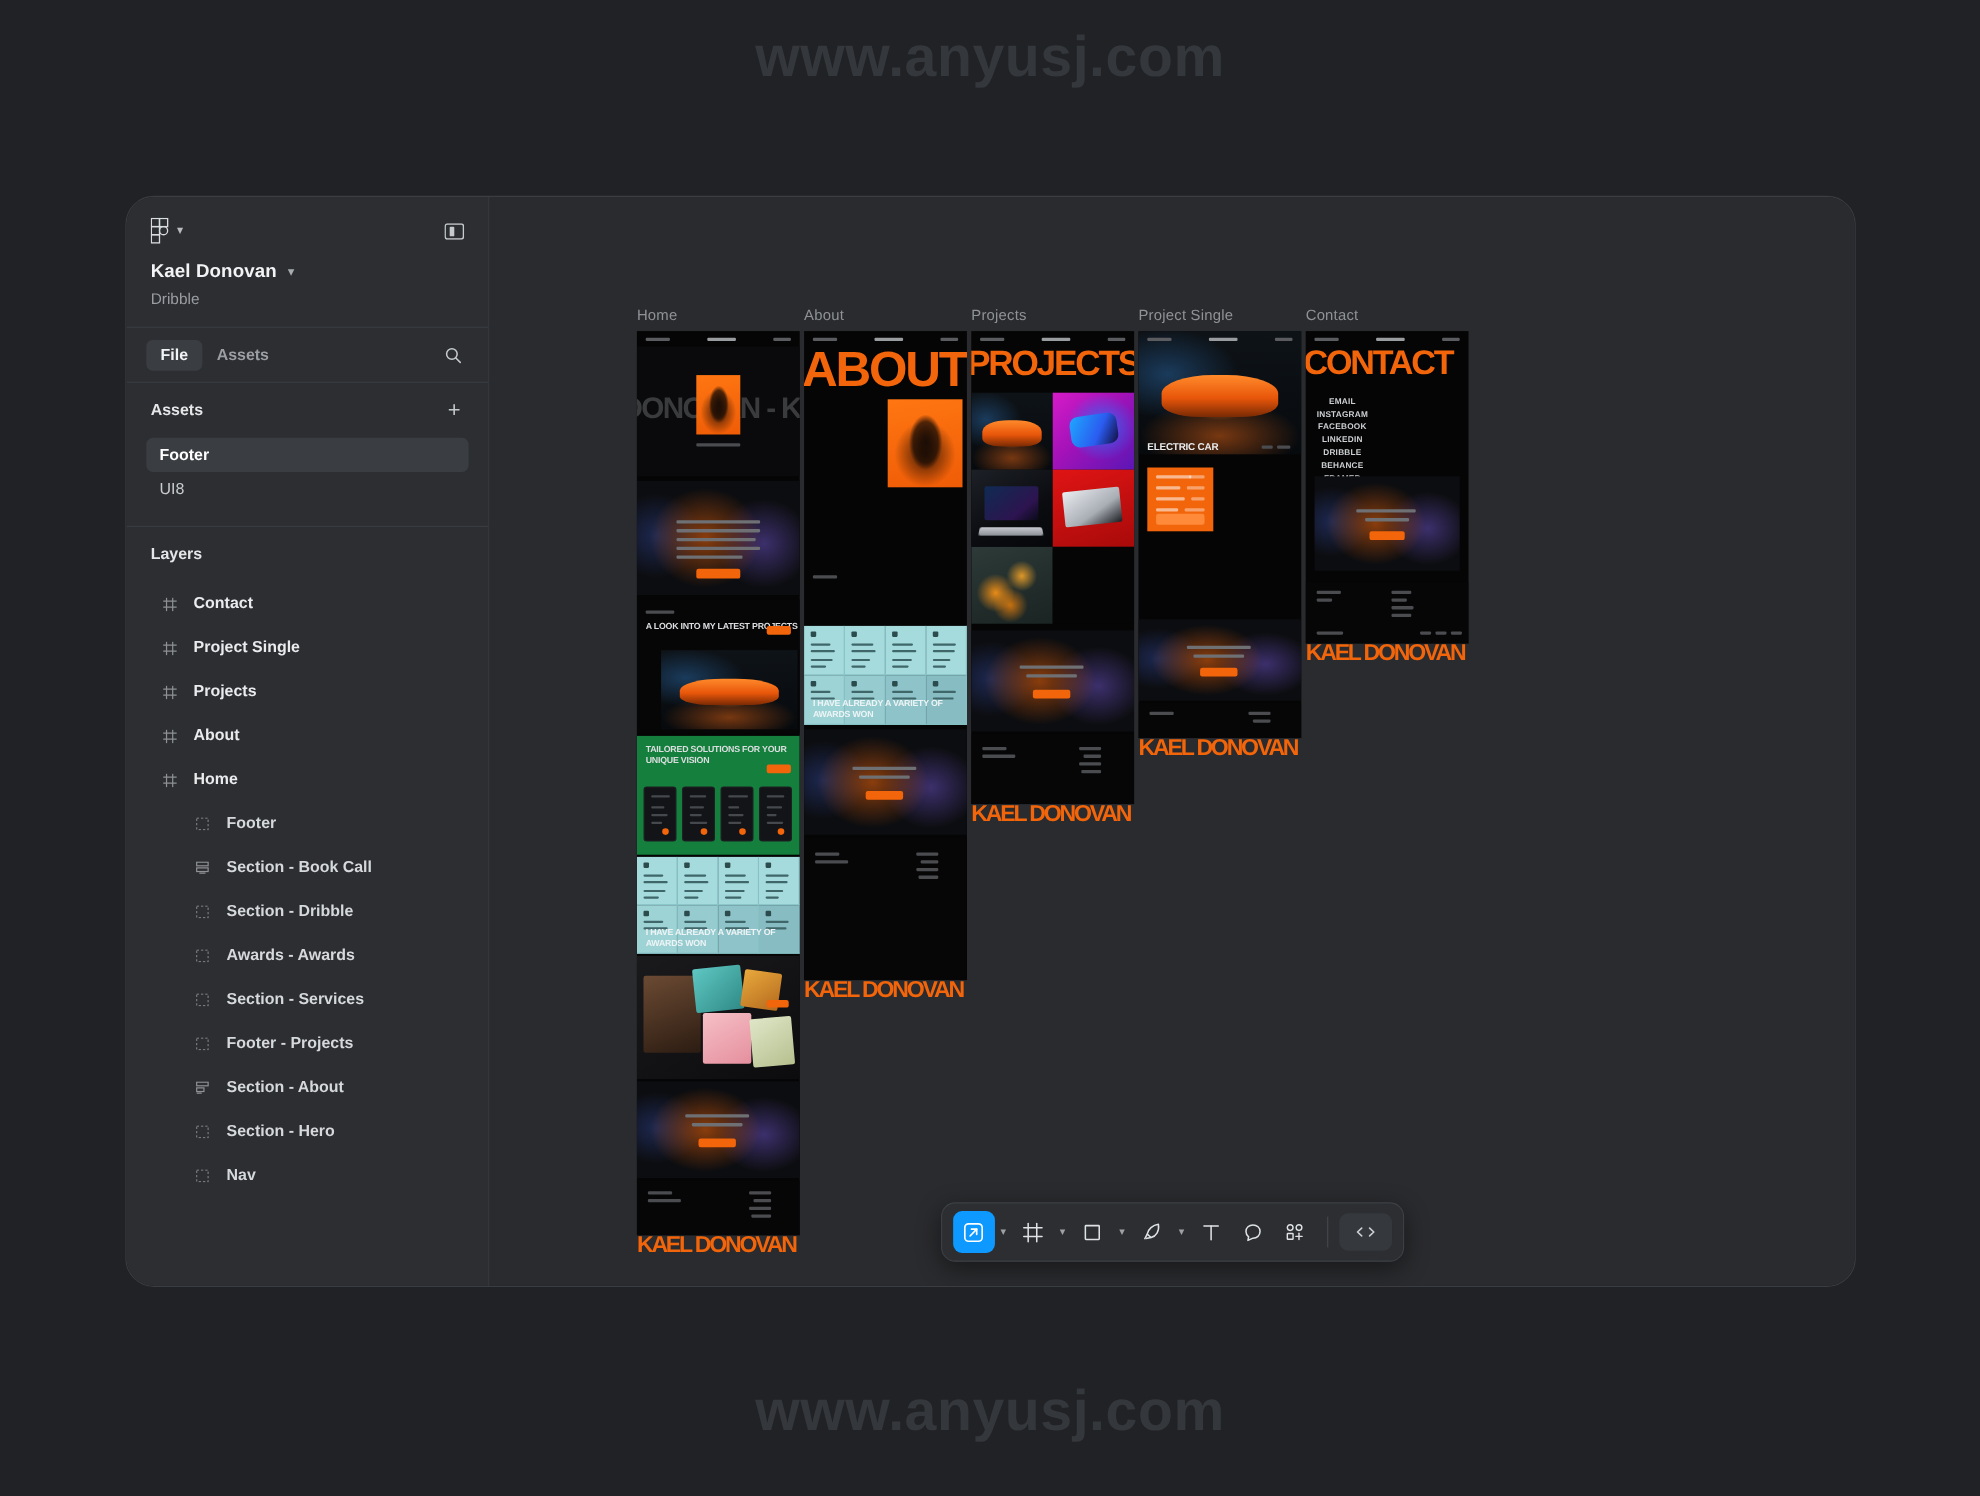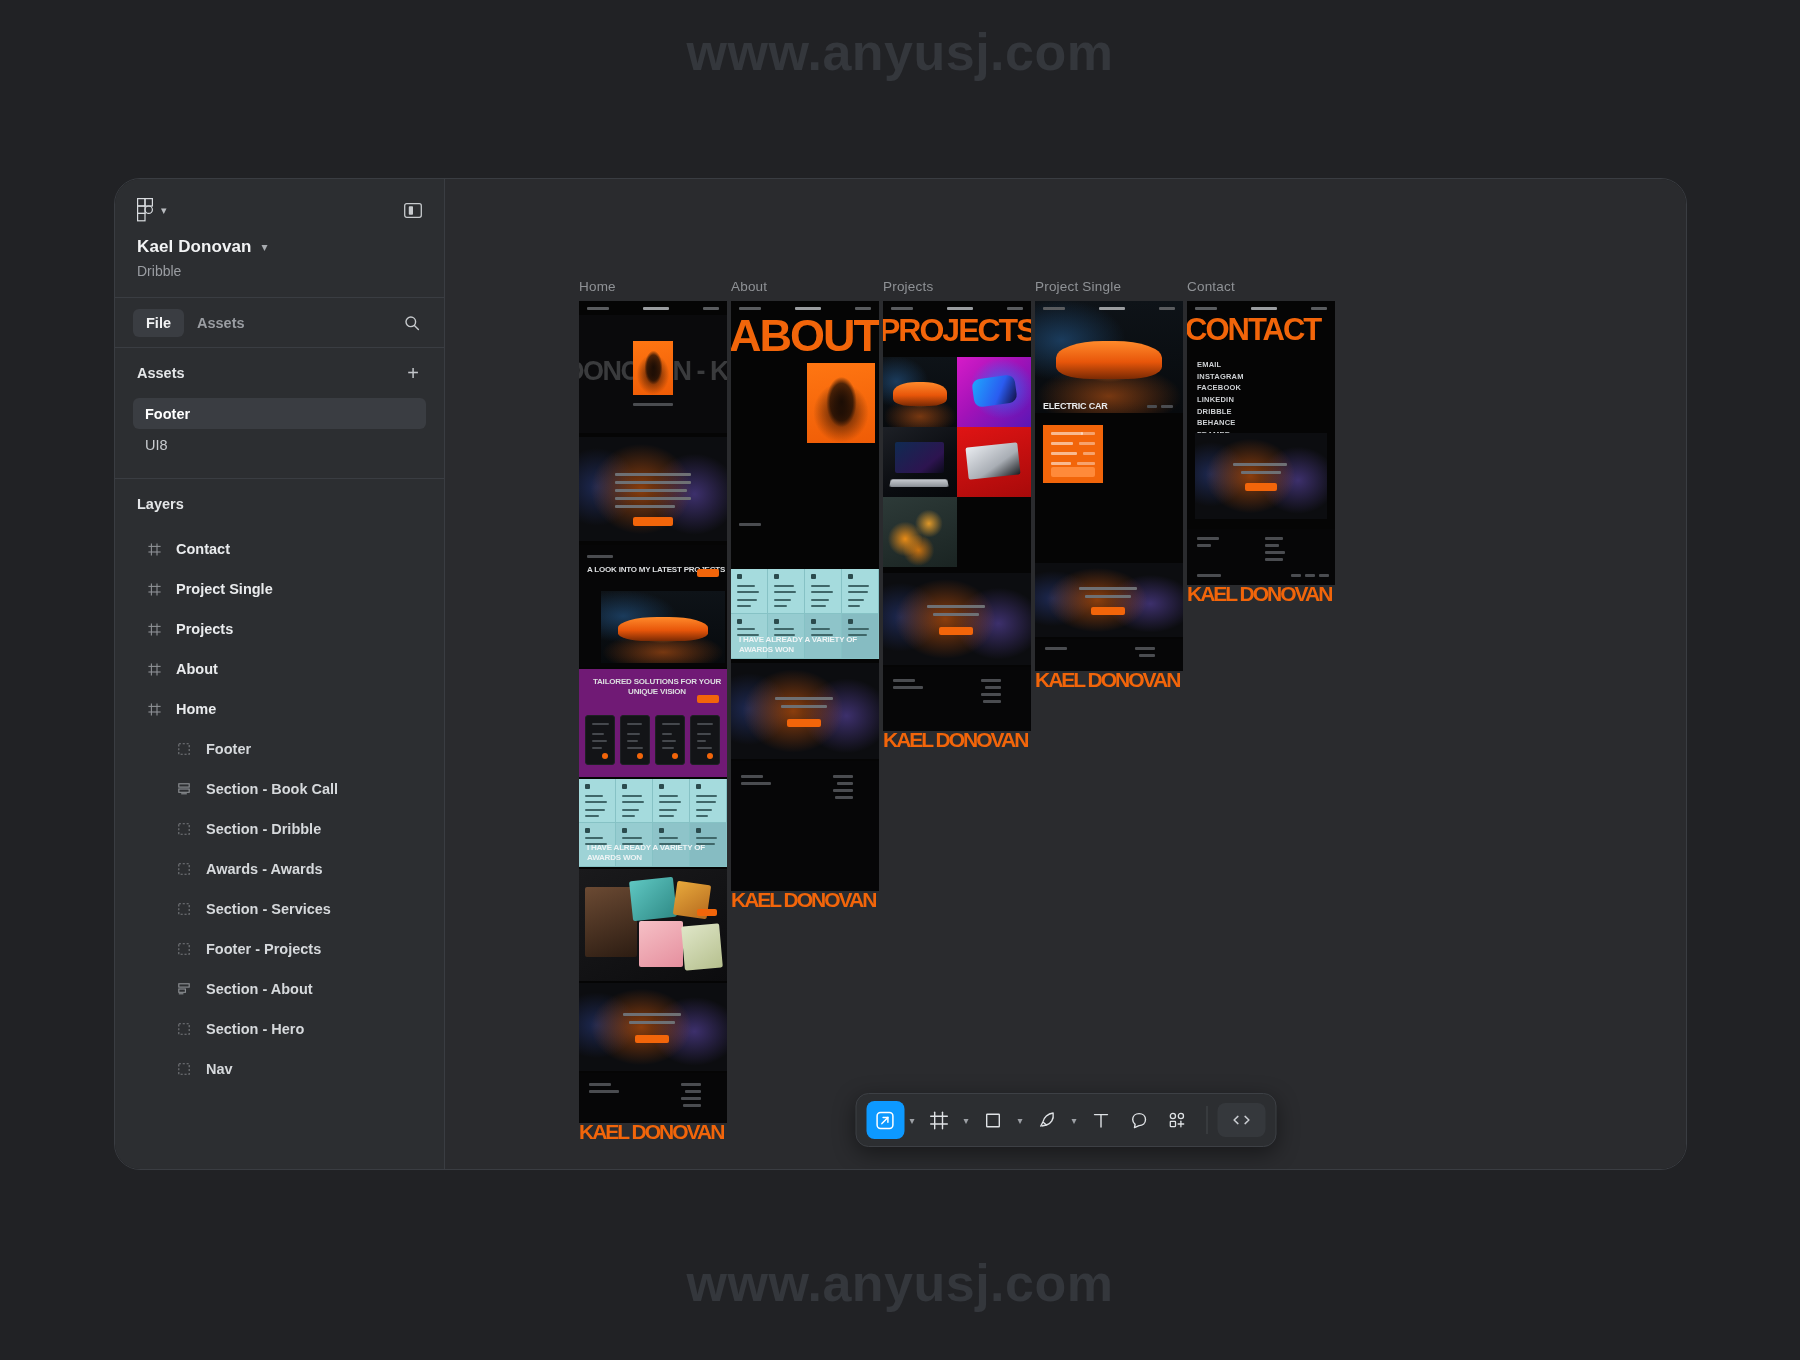--- a/index.html
+++ b/index.html
@@ -562,21 +562,21 @@
           <div class="cta-pill" style="position:absolute;left:54px;top:80px;"></div>
         </div>
 
         <div style="position:absolute;top:244px;left:0;right:0;height:122px;background:#060607;">
           <i class="tl d" style="position:absolute;left:8px;top:10px;width:26px;"></i>
           <div style="position:absolute;left:8px;top:20px;font-size:8px;font-weight:bold;color:#dcdee0;line-height:1.25;letter-spacing:-0.2px;">A LOOK INTO MY LATEST PROJECTS</div>
           <div class="cta-pill" style="position:absolute;right:8px;top:24px;width:22px;height:8px;"></div>
           <div class="car-img" style="position:absolute;left:22px;top:46px;width:124px;height:72px;"></div>
         </div>
 
-        <div style="position:absolute;top:368px;left:0;right:0;height:108px;background:#701a75;text-align:center;">
+        <div style="position:absolute;top:368px;left:0;right:0;height:108px;background:#15803d;">
           <div style="position:absolute;left:8px;top:8px;font-size:8px;font-weight:bold;color:#dcdee0;line-height:1.25;letter-spacing:-0.2px;">TAILORED SOLUTIONS FOR YOUR UNIQUE VISION</div>
           <div class="cta-pill" style="position:absolute;right:8px;top:26px;width:22px;height:8px;"></div>
           <div class="dk-card" style="position:absolute;left:6px;top:46px;width:30px;height:50px;">
               <i class="l" style="top:7px;width:17px;"></i>
               <i class="l" style="top:17px;width:12px;"></i>
               <i class="l" style="top:24px;width:15px;"></i>
               <i class="l" style="top:31px;width:10px;"></i>
               <i class="dot"></i>
             </div>
           <div class="dk-card" style="position:absolute;left:41px;top:46px;width:30px;height:50px;">
@@ -886,21 +886,21 @@
       <div class="frame-label">Contact</div>
       <div class="frame-body" style="width:148px; height:284px;">
         <div class="m-nav">
             <i class="lg"></i>
             <i class="ctr"></i>
             <i class="rt"></i>
           </div>
         <div class="big-head" style="position:absolute;top:14px;left:-2px;font-size:31px;">CONTACT</div>
         <div style="position:absolute;top:58px;left:10px;">
           <i class="tl d" style="width:14px;margin-bottom:6px;"></i>
-          <div style="font-size:7.5px;line-height:1.55;color:#cdd0d3;font-weight:bold;letter-spacing:0.2px;">
+          <div style="font-size:7.5px;line-height:1.55;color:#cdd0d3;font-weight:bold;letter-spacing:0.2px;text-align:center;">
             <div>EMAIL</div>
             <div>INSTAGRAM</div>
             <div>FACEBOOK</div>
             <div>LINKEDIN</div>
             <div>DRIBBLE</div>
             <div>BEHANCE</div>
             <div>FRAMER</div>
           </div>
         </div>
         <div class="glow" style="position:absolute;top:132px;left:8px;right:8px;height:86px;">

